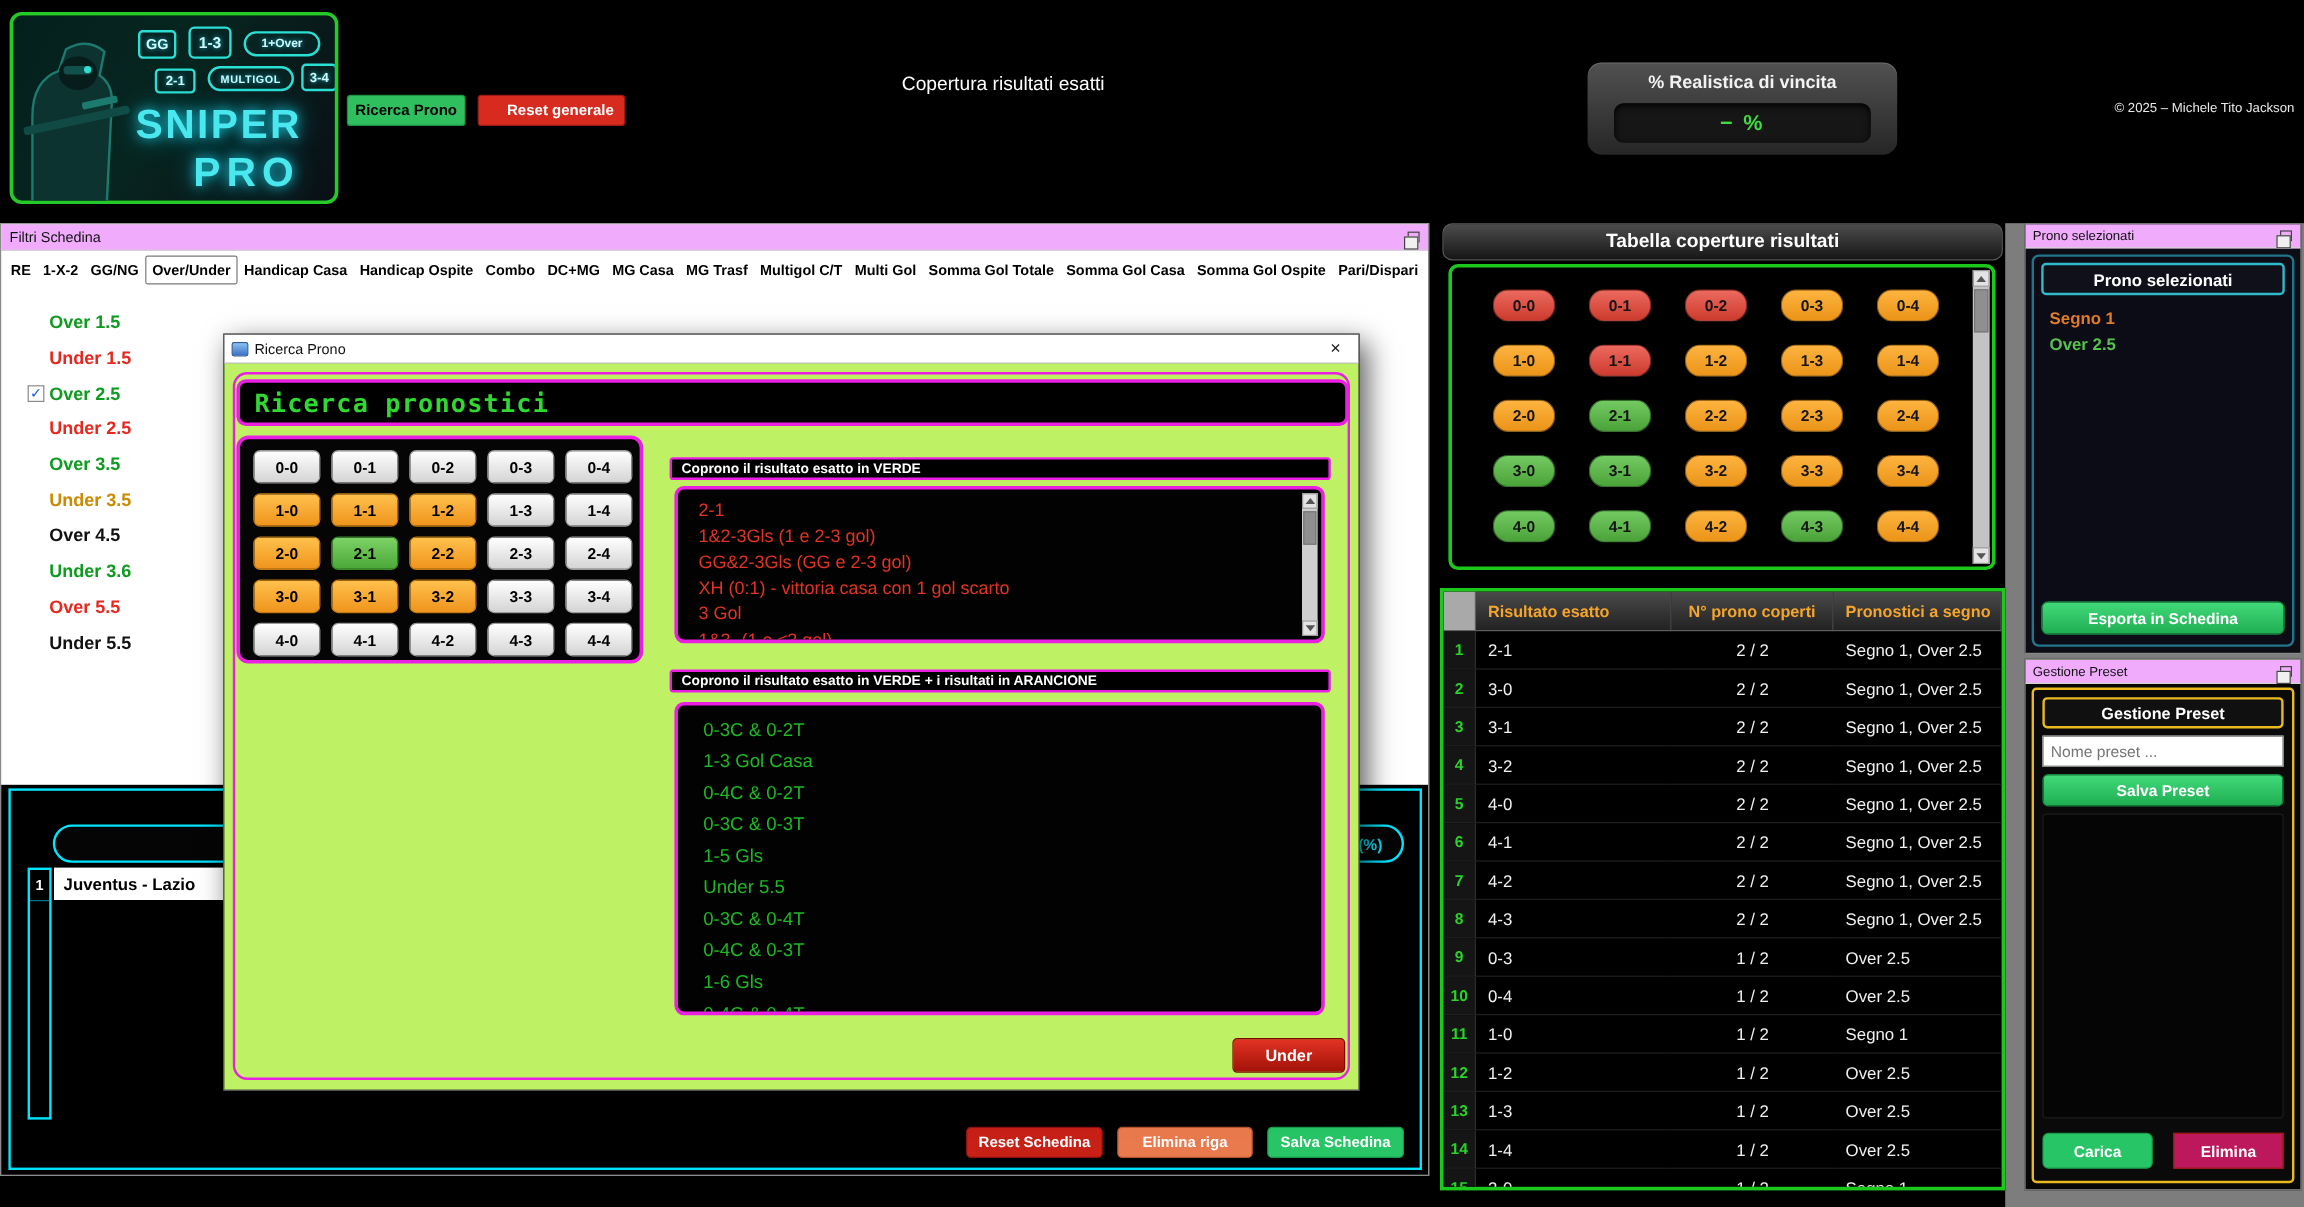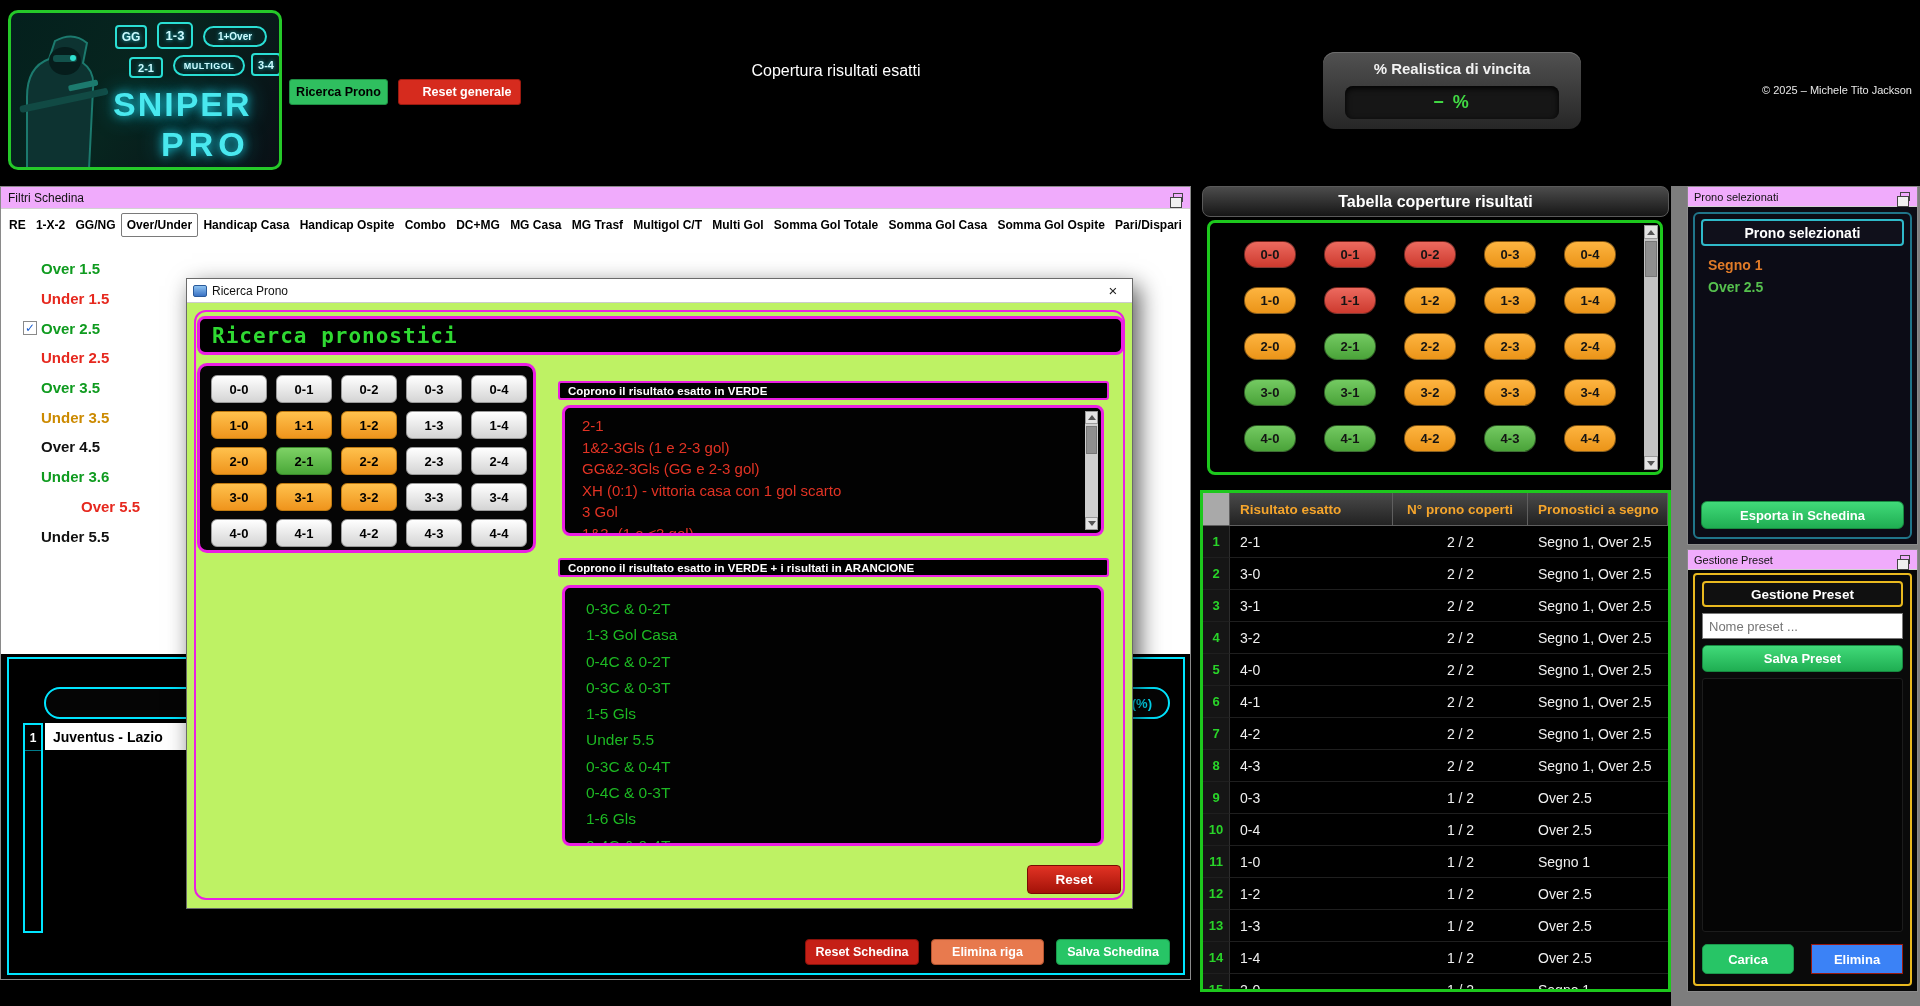--- a/index.html
+++ b/index.html
@@ -129,21 +129,21 @@
   #preset-panel{position:absolute;left:5px;top:23px;right:5px;bottom:5px;border:2px solid #e9b91f;border-radius:4px;background:#0a0a0a;}
   #preset-header{position:absolute;left:7px;top:6px;right:7px;height:26px;border:2px solid #e9b91f;border-radius:4px;
                  background:#101010;color:#fff;font-weight:bold;font-size:13.5px;display:flex;align-items:center;justify-content:center;}
   #preset-input{position:absolute;left:7px;top:38px;right:7px;height:26px;background:#fff;border:1px solid #7a7a7a;
                 font-size:13px;padding:0 6px;font-family:inherit;color:#333;}
   #btn-salva-preset{position:absolute;left:7px;top:70px;right:7px;height:27px;background:linear-gradient(180deg,#41da79,#1fae52);
                 border:1px solid #178a40;border-radius:5px;color:#fff;font-weight:bold;font-size:13px;}
   #preset-list{position:absolute;left:7px;top:103px;right:7px;bottom:52px;background:#050505;border:1px solid #1c1c1c;border-radius:3px;}
   #btn-carica{position:absolute;left:7px;bottom:10px;width:92px;height:30px;background:#27c566;border:1px solid #1a9a4c;
               border-radius:5px;color:#fff;font-weight:bold;font-size:13px;}
-  #btn-elimina{position:absolute;right:7px;bottom:10px;width:92px;height:30px;background:#3b82f6;border:1px solid #9a1a10;
+  #btn-elimina{position:absolute;right:7px;bottom:10px;width:92px;height:30px;background:#be185d;border:1px solid #9a1a10;
                border-radius:0;color:#fff;font-weight:bold;font-size:13px;}
 
   
   #modal{left:186px;top:278px;width:947px;height:631px;background:#060606;border:1px solid #6a6a6a;
          box-shadow:6px 8px 22px rgba(0,0,0,.65);}
   #modal-titlebar{position:absolute;left:0;top:0;right:0;height:24px;background:#fff;display:flex;align-items:center;
                   padding-left:6px;font-size:12px;color:#111;border-bottom:1px solid #ccc;}
   .app-ico{width:14px;height:12px;margin-right:5px;background:linear-gradient(180deg,#8cc1f0,#3a72c4);
            border:1px solid #2a5a9a;border-radius:2px;}
   #modal-close{margin-left:auto;width:38px;height:24px;display:flex;align-items:center;justify-content:center;
@@ -256,21 +256,21 @@
         <div class="filter-item">
           <span class="filter-label" style="color: rgb(204, 138, 0);">Under 3.5</span>
         </div>
         <div class="filter-item">
           <span class="filter-label" style="color: rgb(17, 17, 17);">Over 4.5</span>
         </div>
         <div class="filter-item">
           <span class="filter-label" style="color: rgb(15, 155, 31);">Under 3.6</span>
         </div>
         <div class="filter-item">
-          <span class="filter-label" style="color: rgb(230, 40, 30); margin-left: 40px;">Over 5.5</span>
+          <span class="filter-label" style="color: rgb(230, 40, 30);">Over 5.5</span>
         </div>
         <div class="filter-item">
           <span class="filter-label" style="color: rgb(17, 17, 17);">Under 5.5</span>
         </div>
       </div>
 
     <div id="schedina-black"></div>
     <div id="schedina-outer"></div>
     <div id="schedina-pill">
       <span id="schedina-pct">(%)</span>
@@ -522,17 +522,17 @@
             <div class="aranc-item">0-4C &amp; 0-2T</div>
             <div class="aranc-item">0-3C &amp; 0-3T</div>
             <div class="aranc-item">1-5 Gls</div>
             <div class="aranc-item">Under 5.5</div>
             <div class="aranc-item">0-3C &amp; 0-4T</div>
             <div class="aranc-item">0-4C &amp; 0-3T</div>
             <div class="aranc-item">1-6 Gls</div>
             <div class="aranc-item">0-4C &amp; 0-4T</div>
           </div>
       </div>
-      <button id="modal-reset">Reset</button>
+      <button id="modal-reset">Under</button>
     </div>
   </div>
 
 </div>
 
 </body></html>

